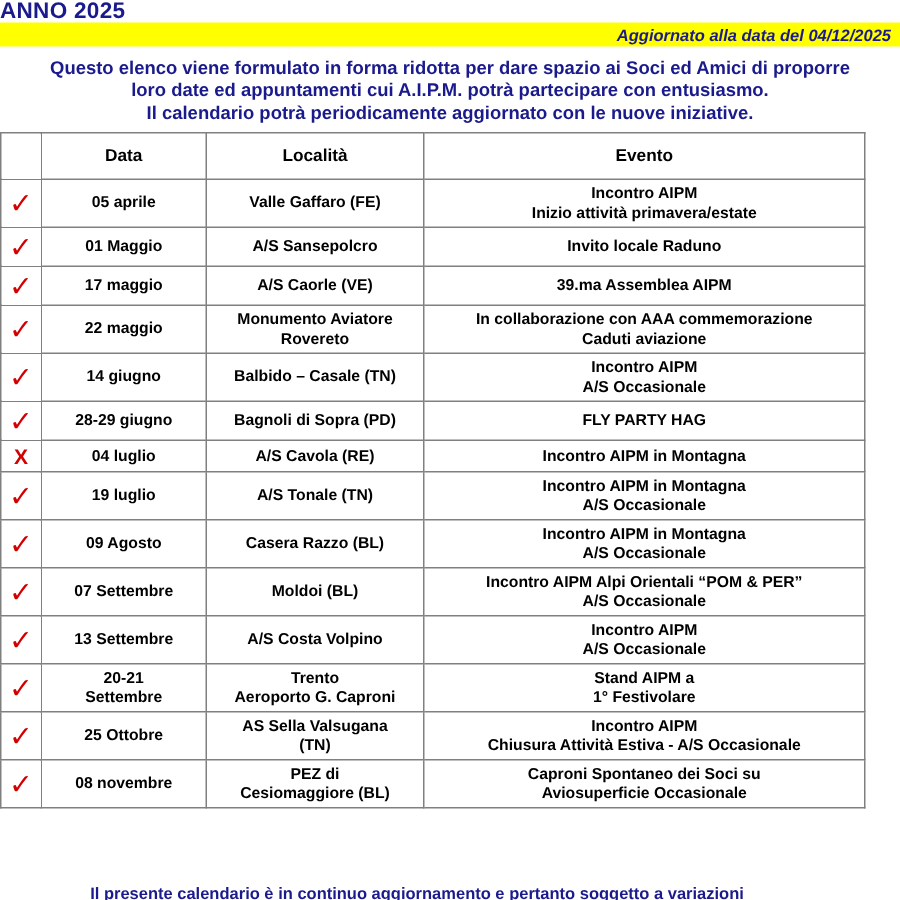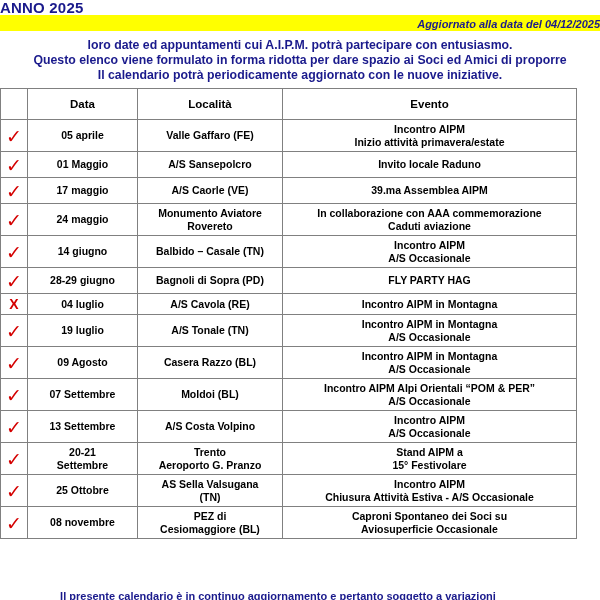--- a/index.html
+++ b/index.html
@@ -25,20 +25,21 @@
     line-height: 14px;
     padding-top: 1px;
     height: 14px;
   }
 
   .update-band {
     background: #ffff00;
     height: 16px;
     line-height: 16px;
     text-align: right;
+    padding-right: 6px;
     box-sizing: border-box;
   }
   .update-band span {
     font-size: 11px;
     font-weight: bold;
     font-style: italic;
     color: #1a1a8c;
   }
 
   .intro {
@@ -133,22 +134,22 @@
 </head>
 <body>
 
 <div class="anno-title">ANNO 2025</div>
 
 <div class="update-band">
   <span>Aggiornato alla data del 04/12/2025</span>
 </div>
 
 <div class="intro">
+  <div>Questo elenco viene formulato in forma ridotta per dare spazio ai Soci ed Amici di proporre</div>
   <div>loro date ed appuntamenti cui A.I.P.M. potrà partecipare con entusiasmo.</div>
-  <div>Questo elenco viene formulato in forma ridotta per dare spazio ai Soci ed Amici di proporre</div>
   <div>Il calendario potrà periodicamente aggiornato con le nuove iniziative.</div>
 </div>
 
 <div class="table-wrap">
   <table class="cal">
     <colgroup>
       <col class="c-mark">
         <col class="c-data">
         <col class="c-loc">
         <col class="c-ev">
@@ -190,21 +191,21 @@
           <td>17 maggio</td>
           <td>A/S Caorle (VE)</td>
           <td>
             <div>39.ma Assemblea AIPM</div>
           </td>
         </tr>
         <tr>
           <td class="mark">
             <span class="tick">✓</span>
           </td>
-          <td>24 maggio</td>
+          <td>22 maggio</td>
           <td>
             <div>Monumento Aviatore</div>
             <div>Rovereto</div>
           </td>
           <td>
             <div>In collaborazione con AAA commemorazione</div>
             <div>Caduti aviazione</div>
           </td>
         </tr>
         <tr>
@@ -285,25 +286,25 @@
         <tr>
           <td class="mark">
             <span class="tick">✓</span>
           </td>
           <td>
             <div>20-21</div>
             <div>Settembre</div>
           </td>
           <td>
             <div>Trento</div>
-            <div>Aeroporto G. Pranzo</div>
+            <div>Aeroporto G. Caproni</div>
           </td>
           <td>
             <div>Stand AIPM a</div>
-            <div>15° Festivolare</div>
+            <div>1° Festivolare</div>
           </td>
         </tr>
         <tr>
           <td class="mark">
             <span class="tick">✓</span>
           </td>
           <td>25 Ottobre</td>
           <td>
             <div>AS Sella Valsugana</div>
             <div>(TN)</div>

